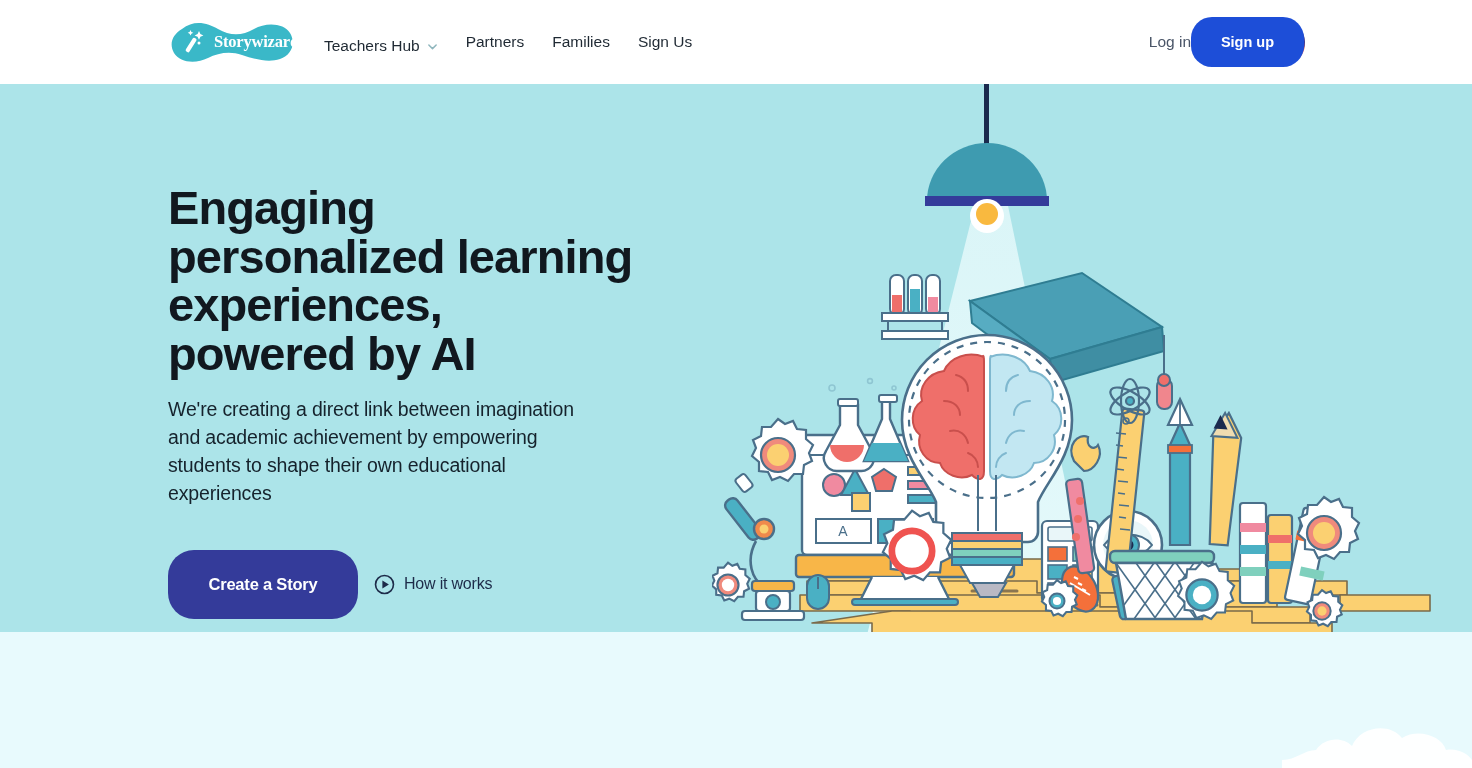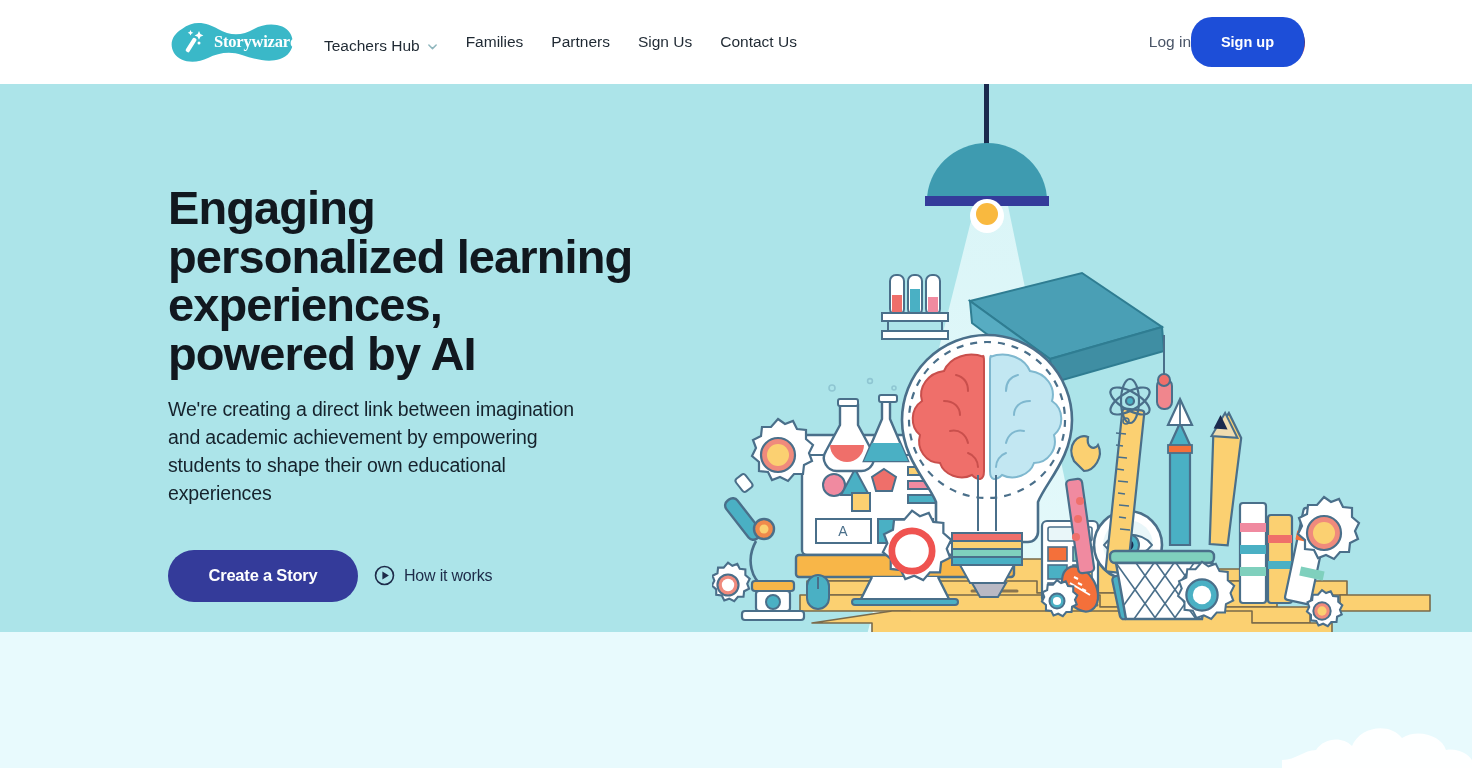--- a/index.html
+++ b/index.html
@@ -84,21 +84,21 @@
     color:#11181f; letter-spacing:-0.9px;
   }
   .hero-sub {
     margin-top:16px; font-size:19.5px; line-height:1.44;
     color:#15222c; width:440px; letter-spacing:-0.15px;
   }
   .hero-actions {
     margin-top:43px; display:flex; align-items:center; gap:16px;
   }
   .cta-btn {
-    width:190px; height:52px; border-radius:26px; background:#343b9a;
+    width:190px; height:69px; border-radius:26px; background:#343b9a;
     border:none; color:#ffffff; font-size:16.5px; font-weight:bold;
     cursor:pointer; font-family:"Liberation Sans", sans-serif;
     display:flex; align-items:center; justify-content:center;
     letter-spacing:-0.2px;
   }
   .how-link {
     display:flex; align-items:center; gap:9px; cursor:pointer;
     color:#1d2b49; font-size:16px; letter-spacing:-0.2px;
   }
   .play-ic { width:21px; height:21px; flex:none; display:block; }
@@ -142,30 +142,27 @@
     <nav class="nav">
       <div class="nav-item">
         <span>Teachers Hub</span>
         <span class="chev">
           <svg viewBox="0 0 12 12" width="11" height="11">
               <path d="M2 4.3 L6 8.3 L10 4.3" fill="none" stroke="#8fb6bd" stroke-width="1.6" stroke-linecap="round" stroke-linejoin="round"></path>
             </svg>
         </span>
       </div>
       <div class="nav-item">
+        <span>Partners</span>
+      </div>
+      <div class="nav-item">
         <span>Families</span>
       </div>
       <div class="nav-item">
-        <span>Partners</span>
-      </div>
-      <div class="nav-item">
         <span>Sign Us</span>
-      </div>
-      <div class="nav-item">
-        <span>Contact Us</span>
       </div>
     </nav>
 
     <div class="header-right">
       <a class="login-link">Log in</a>
       <div class="signup-wrap">
         <div class="signup-shadow"></div>
         <div class="signup-shadow2"></div>
         <button class="signup-btn">Sign up</button>
       </div>

